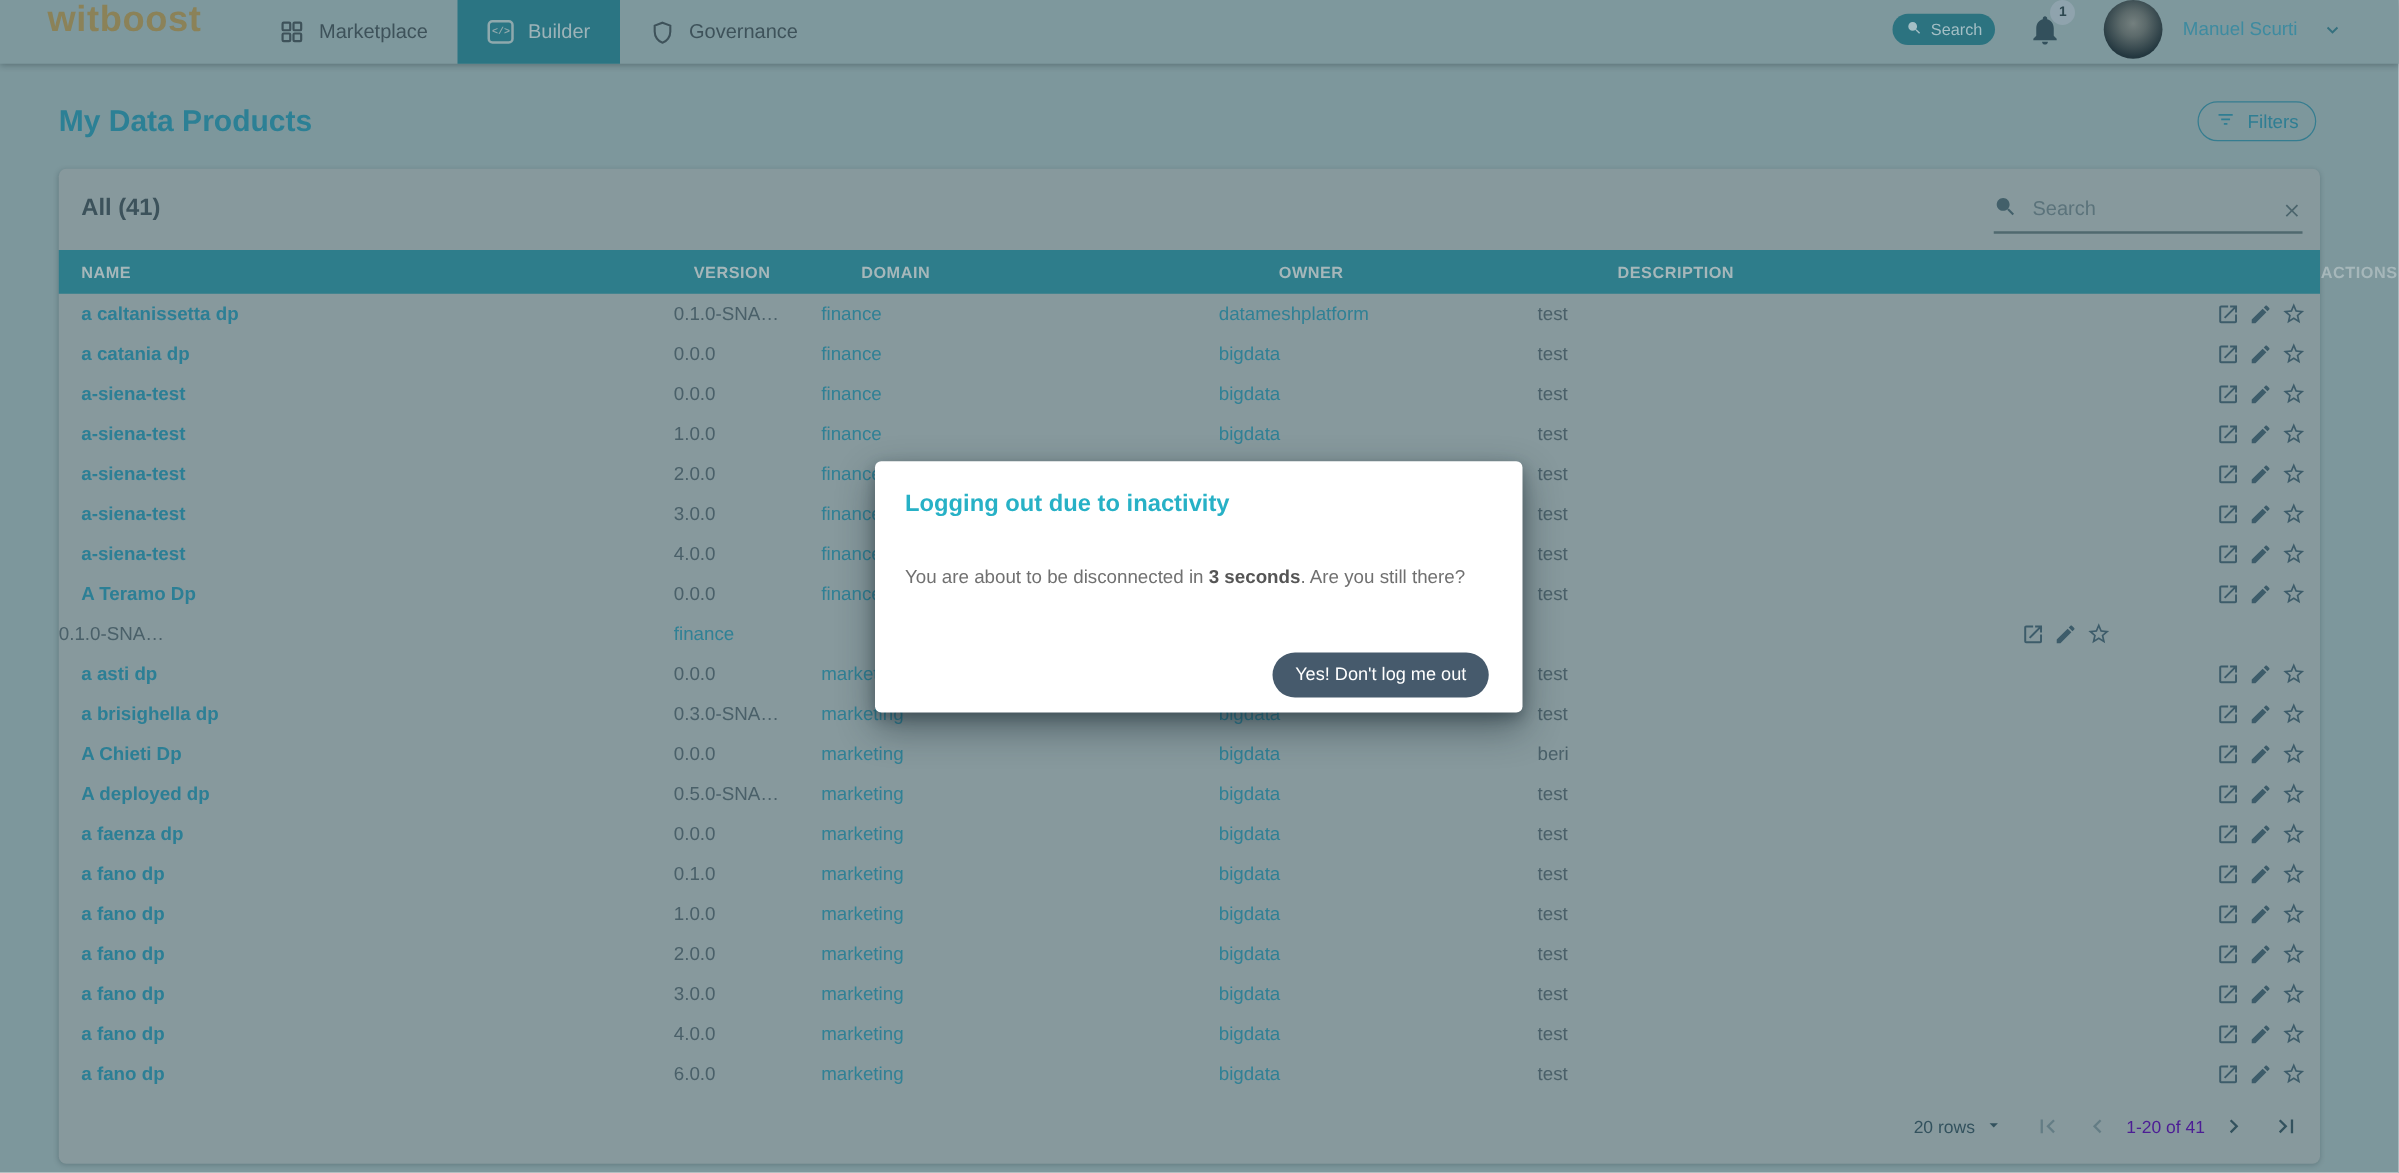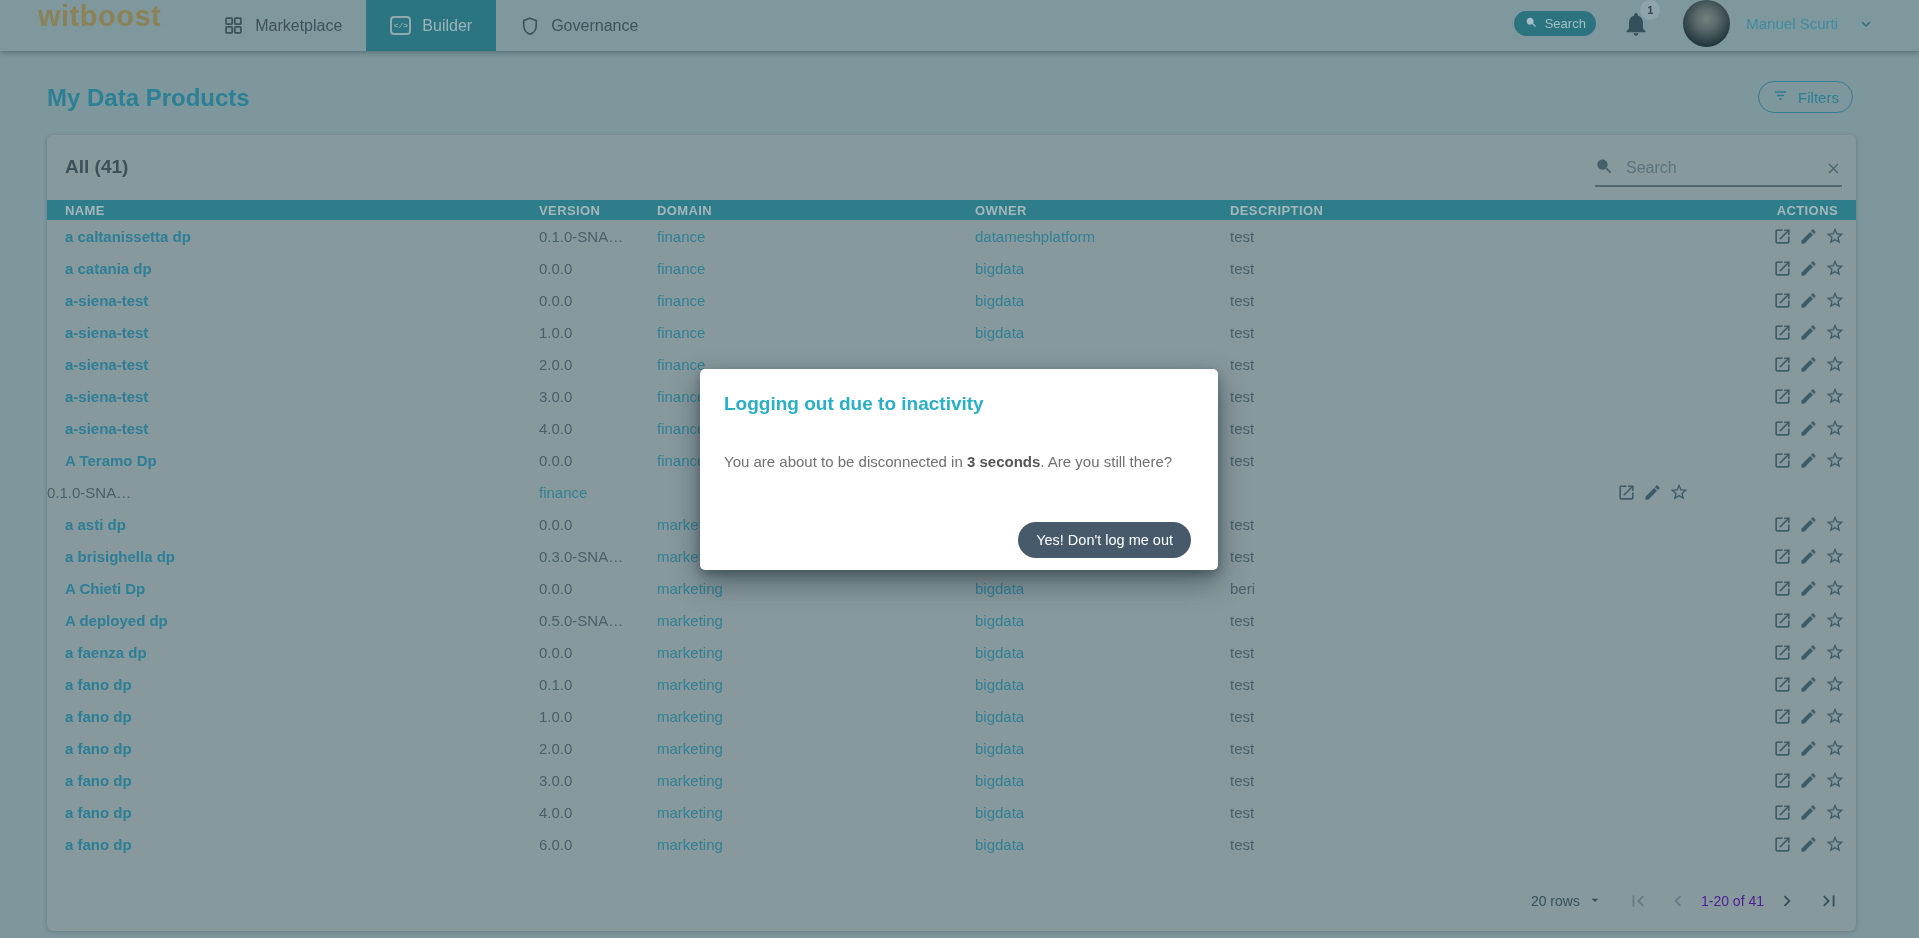--- a/index.html
+++ b/index.html
@@ -57,21 +57,21 @@
     color:#3c525b; }
   .table-search{ position:absolute; right:14px; top:16px; width:247px; height:36px;
     border-bottom:2px solid #50696f; display:flex; align-items:center; }
   .table-search svg{ flex:none; }
   .table-search input{ flex:1; margin-left:12px; border:none; background:transparent;
     outline:none; font-size:16px; color:#3c525b; font-family:inherit; min-width:0; }
   .table-search input::placeholder{ color:#5b737b; opacity:1; }
   .clear-x{ flex:none; color:#4c656d; cursor:pointer; display:flex; margin-left:8px; }
 
   .grid6{ display:grid; grid-template-columns:492px 118px 318px 255px 470px 156px; }
-  .thead{ height:20px; background:var(--thead-bg); align-items:center; }
+  .thead{ height:35px; background:var(--thead-bg); align-items:center;gap:16px; }
   .th{ font-size:13px; font-weight:bold; letter-spacing:.4px; color:var(--thead-text); }
   .th.first{ padding-left:18px; }
   .th.last{ text-align:right; padding-right:18px; }
   .trow{ height:32px; align-items:center; }
   .td{ font-size:15px; color:var(--cell-text); white-space:nowrap; overflow:hidden; }
   .td.name{ padding-left:18px; font-weight:bold; color:var(--link); cursor:pointer; }
   .td.dlink{ color:#308195; cursor:pointer; }
   .td.actions{ display:flex; justify-content:flex-end; align-items:center; gap:7px;
     padding-right:11px; color:#3d5c6a; }
   .td.actions .aicon{ display:flex; cursor:pointer; }

